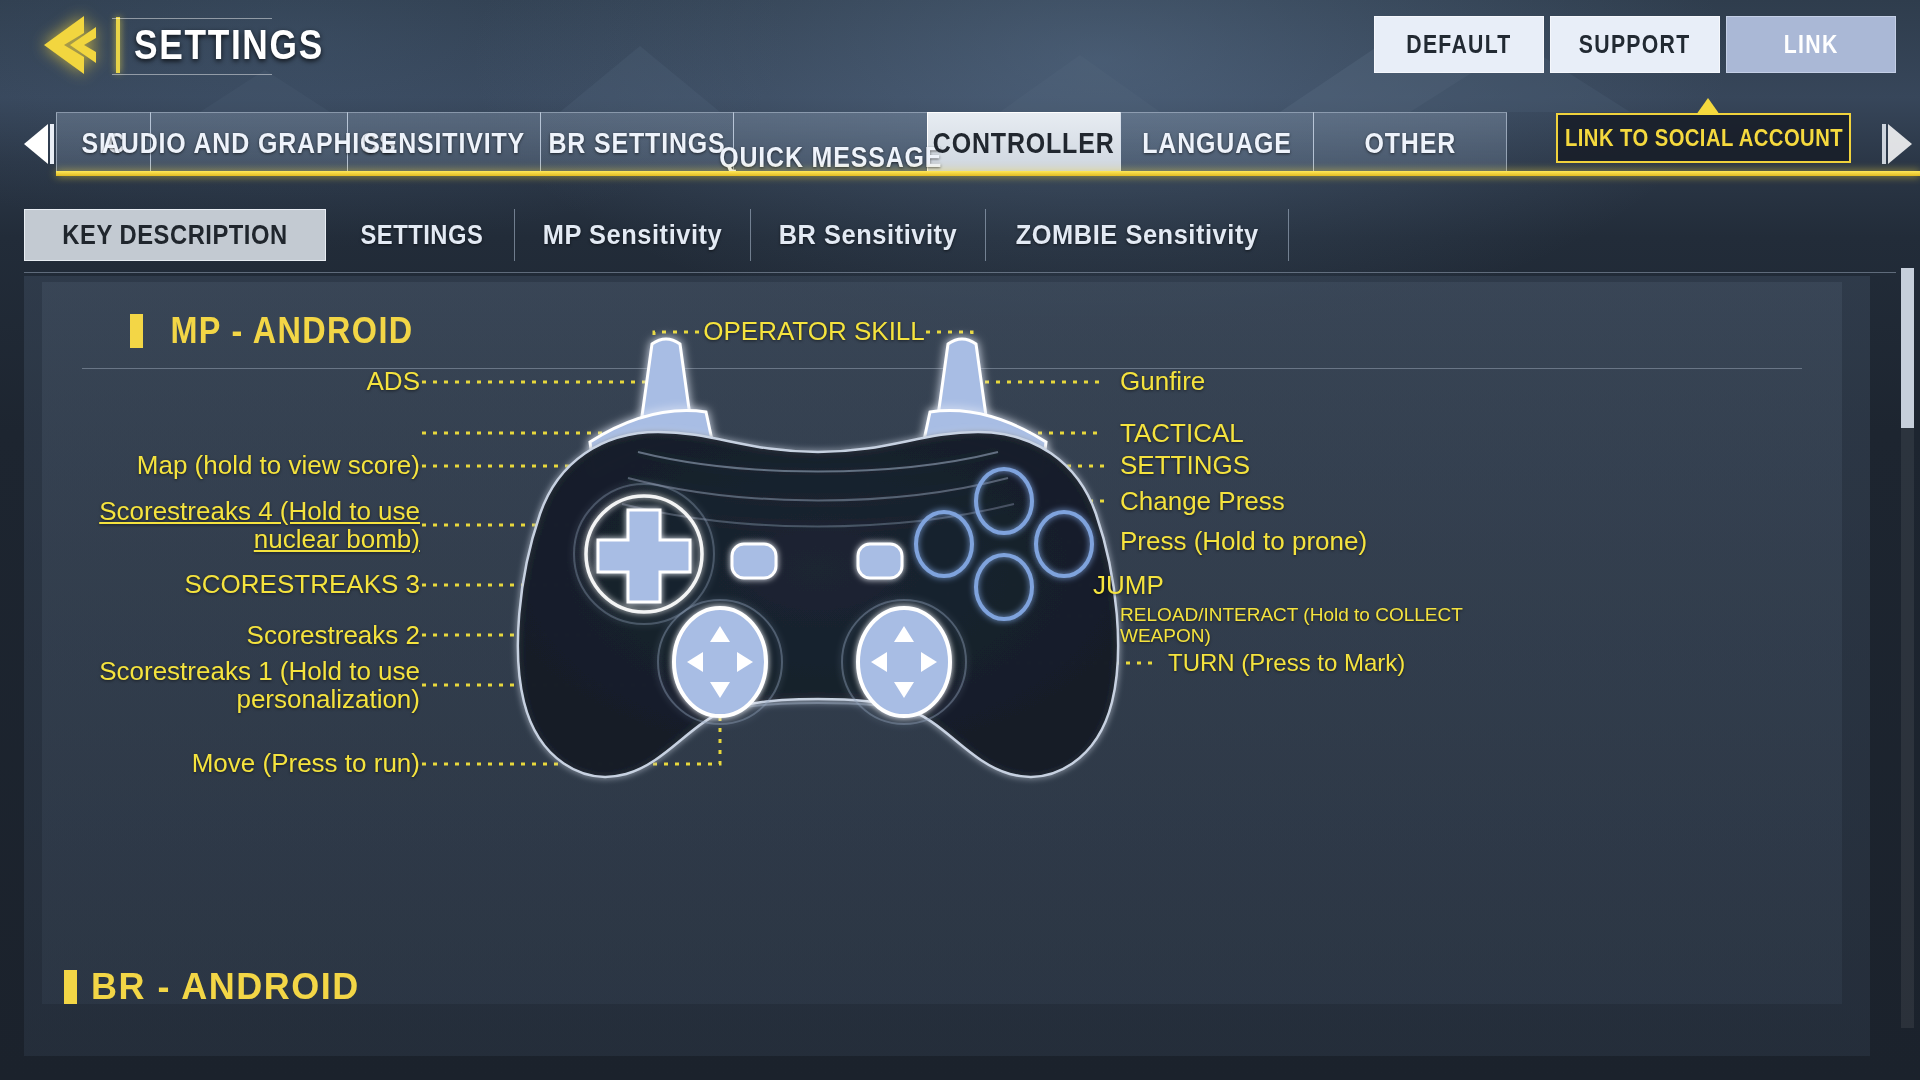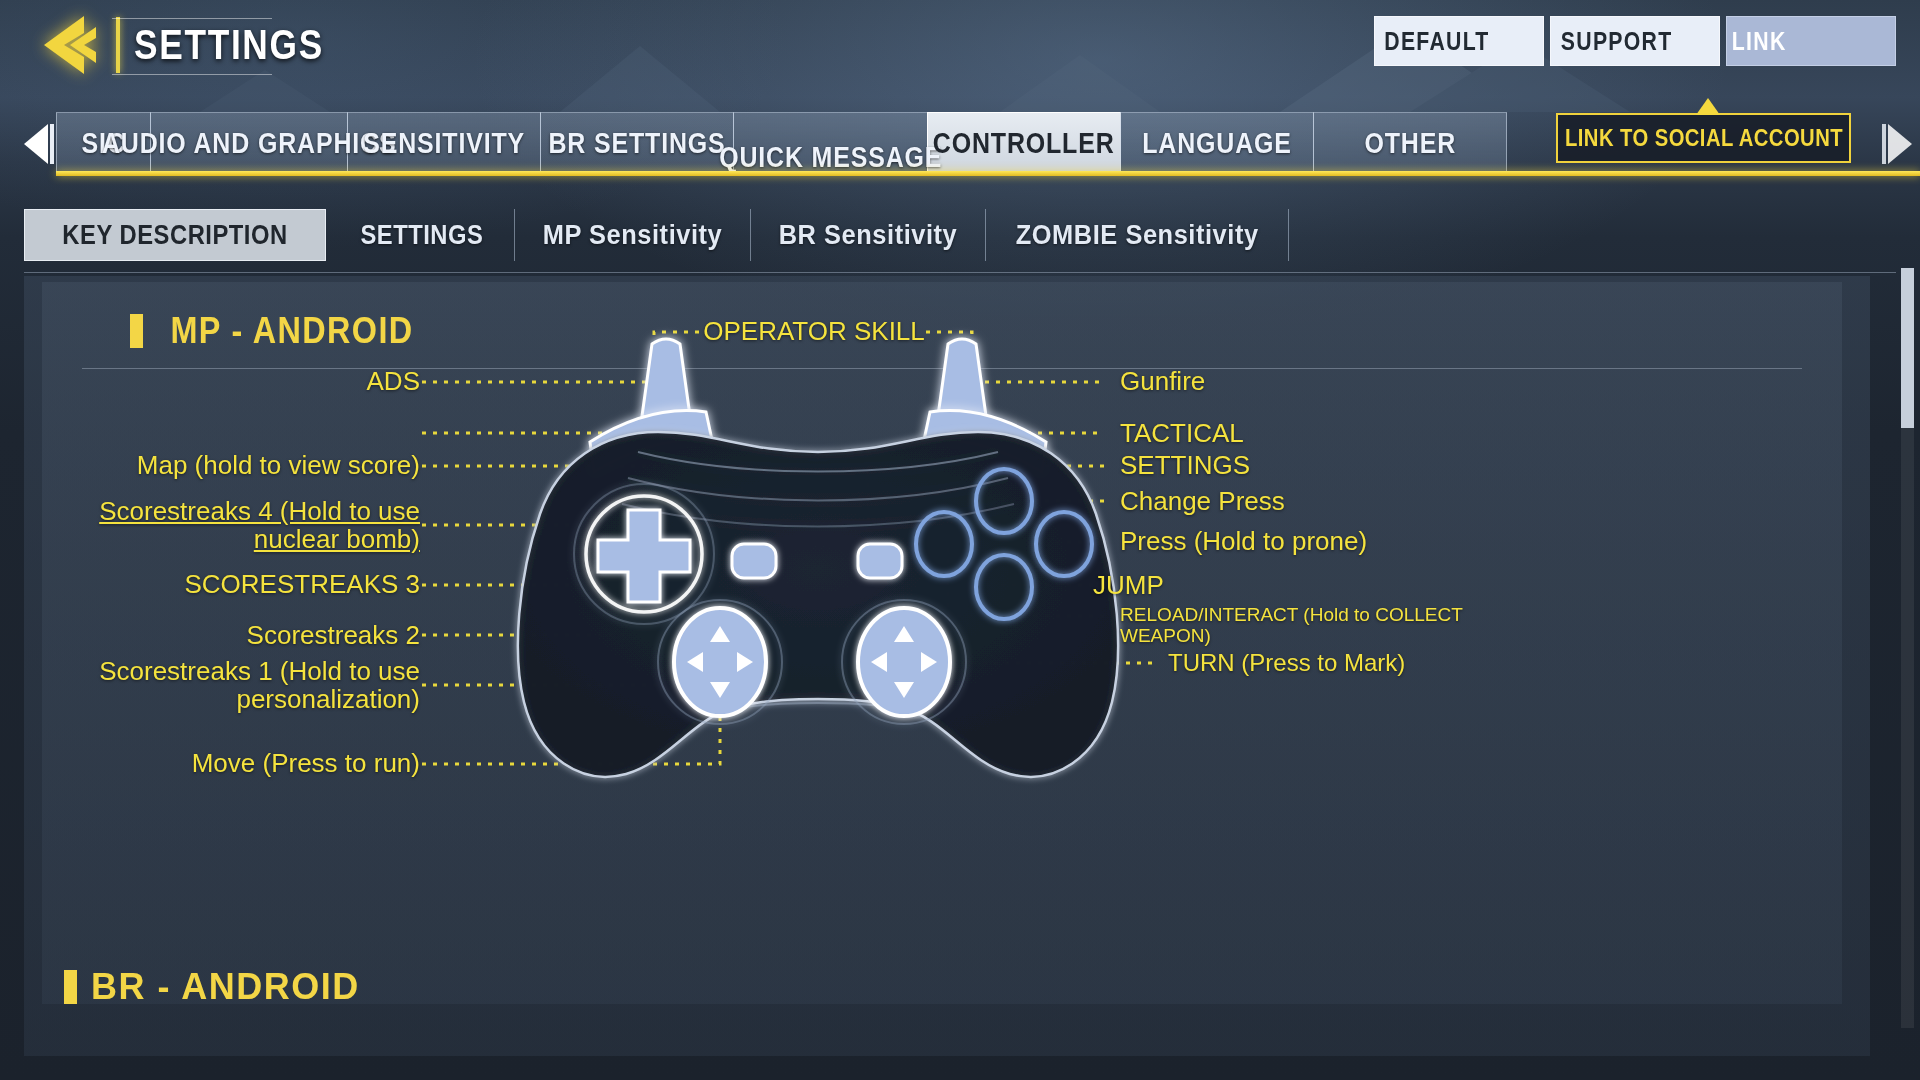--- a/index.html
+++ b/index.html
@@ -28,21 +28,21 @@
     transform: scaleX(0.84); transform-origin:left center;
     text-shadow: 0 2px 6px rgba(0,0,0,.8);
     line-height:56px;
   }
   .title-rule { position:absolute; left:112px; height:1px; background:rgba(255,255,255,.45); width:160px; }
   .title-rule.t { top:18px; }
   .title-rule.b { top:74px; }
 
   .hdr-btns { position:absolute; right:24px; top:16px; display:flex; gap:6px; }
   .hdr-btn {
-    width:170px; height:50px; display:flex; align-items:center; 
+    width:170px; height:57px; display:flex; align-items:center; justify-content:center;
     font-family:"Liberation Sans Narrow","Liberation Sans",sans-serif;
     font-weight:bold; font-size:25px; letter-spacing:1.5px;
     transform-origin:center;
     border:1px solid rgba(255,255,255,.55);
     background:#e8eef8; color:#222a33;
   }
   .hdr-btn span { display:block; transform:scaleX(.85); }
   .hdr-btn.accent { background:#aab8d6; color:#ffffff; border-color:#c4cfe6; }
 
   

